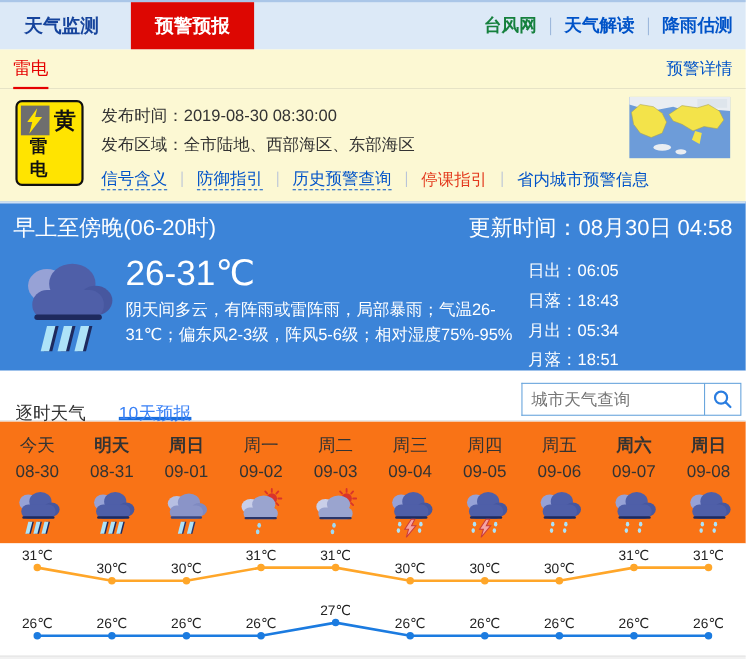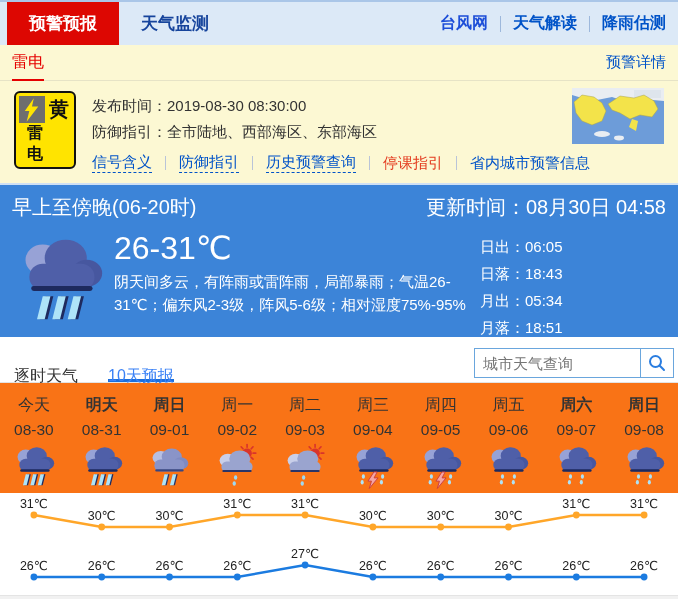--- a/index.html
+++ b/index.html
@@ -7,21 +7,21 @@
     font-family:"Liberation Sans","DejaVu Sans",sans-serif; }
 
   
   .top-nav { height:45px; background:#dce9f7; display:flex; align-items:stretch;
     border-top:2px solid #aac6e8; }
   .nav-tab { display:flex; align-items:center; padding:0 22px; font-size:17px;
     font-weight:bold; color:#16449c; cursor:pointer; }
   .nav-tab.active { background:#dd0702; color:#fff; margin-left:7px; }
   .nav-links { margin-left:auto; display:flex; align-items:center; padding-right:12px; }
   .nav-link { font-size:16px; font-weight:bold; color:#0053c8; cursor:pointer; }
-  .nav-link.red { color:#1d4ed8; }
+  .nav-link.red { color:#15803d; }
   .nav-sep { width:1px; height:16px; background:#9db8dc; margin:0 12px; }
 
   
   .alert-strip { height:36px; background:#fcf8d3; display:flex; align-items:center;
     padding:0 12px; position:relative; border-bottom:1px solid #e6e3c6; }
   .alert-type { color:#e50000; font-size:16px; position:relative; height:100%;
     display:flex; align-items:center; }
   .alert-type::after { content:""; position:absolute; left:0; right:0; bottom:-2px;
     height:3px; background:#e50000; }
   .alert-details { margin-left:auto; color:#0053c8; font-size:15px; cursor:pointer; }
@@ -157,22 +157,22 @@
       <rect x="9" y="28.6" width="32" height="2.6" rx="1.3" fill="#1E2A5E"></rect>
       <ellipse cx="18" cy="36.5" rx="1.7" ry="2.4" fill="#AEE3F8"></ellipse>
       <ellipse cx="16.8" cy="42.8" rx="1.7" ry="2.4" fill="#AEE3F8"></ellipse>
       <ellipse cx="31" cy="36.5" rx="1.7" ry="2.4" fill="#AEE3F8"></ellipse>
       <ellipse cx="29.8" cy="42.8" rx="1.7" ry="2.4" fill="#AEE3F8"></ellipse>
     </symbol>
   </defs>
 </svg>
 
 <div class="top-nav">
+  <div class="nav-tab">天气监测</div>
   <div class="nav-tab active">预警预报</div>
-  <div class="nav-tab">天气监测</div>
   <div class="nav-links">
     <span class="nav-link red">台风网</span>
     <span class="nav-sep"></span>
     <span class="nav-link">天气解读</span>
     <span class="nav-sep"></span>
     <span class="nav-link">降雨估测</span>
   </div>
 </div>
 
 <div class="alert-strip">
@@ -192,21 +192,21 @@
     </div>
     <div class="wband">LIGHTNING</div>
     <div class="wname">雷电</div>
   </div>
 
   <div class="alert-info">
     <div class="row">
       <span>发布时间：</span><span>2019-08-30 08:30:00</span>
     </div>
     <div class="row">
-      <span>防御指引：</span><span>全市陆地、西部海区、东部海区</span>
+      <span>发布区域：</span><span>全市陆地、西部海区、东部海区</span>
     </div>
     <div class="alert-links">
       <span class="alert-link dashed">信号含义</span>
       <span class="alink-sep"></span>
       <span class="alert-link dashed">防御指引</span>
       <span class="alink-sep"></span>
       <span class="alert-link dashed">历史预警查询</span>
       <span class="alink-sep"></span>
       <span class="alert-link warn">停课指引</span>
       <span class="alink-sep"></span>

